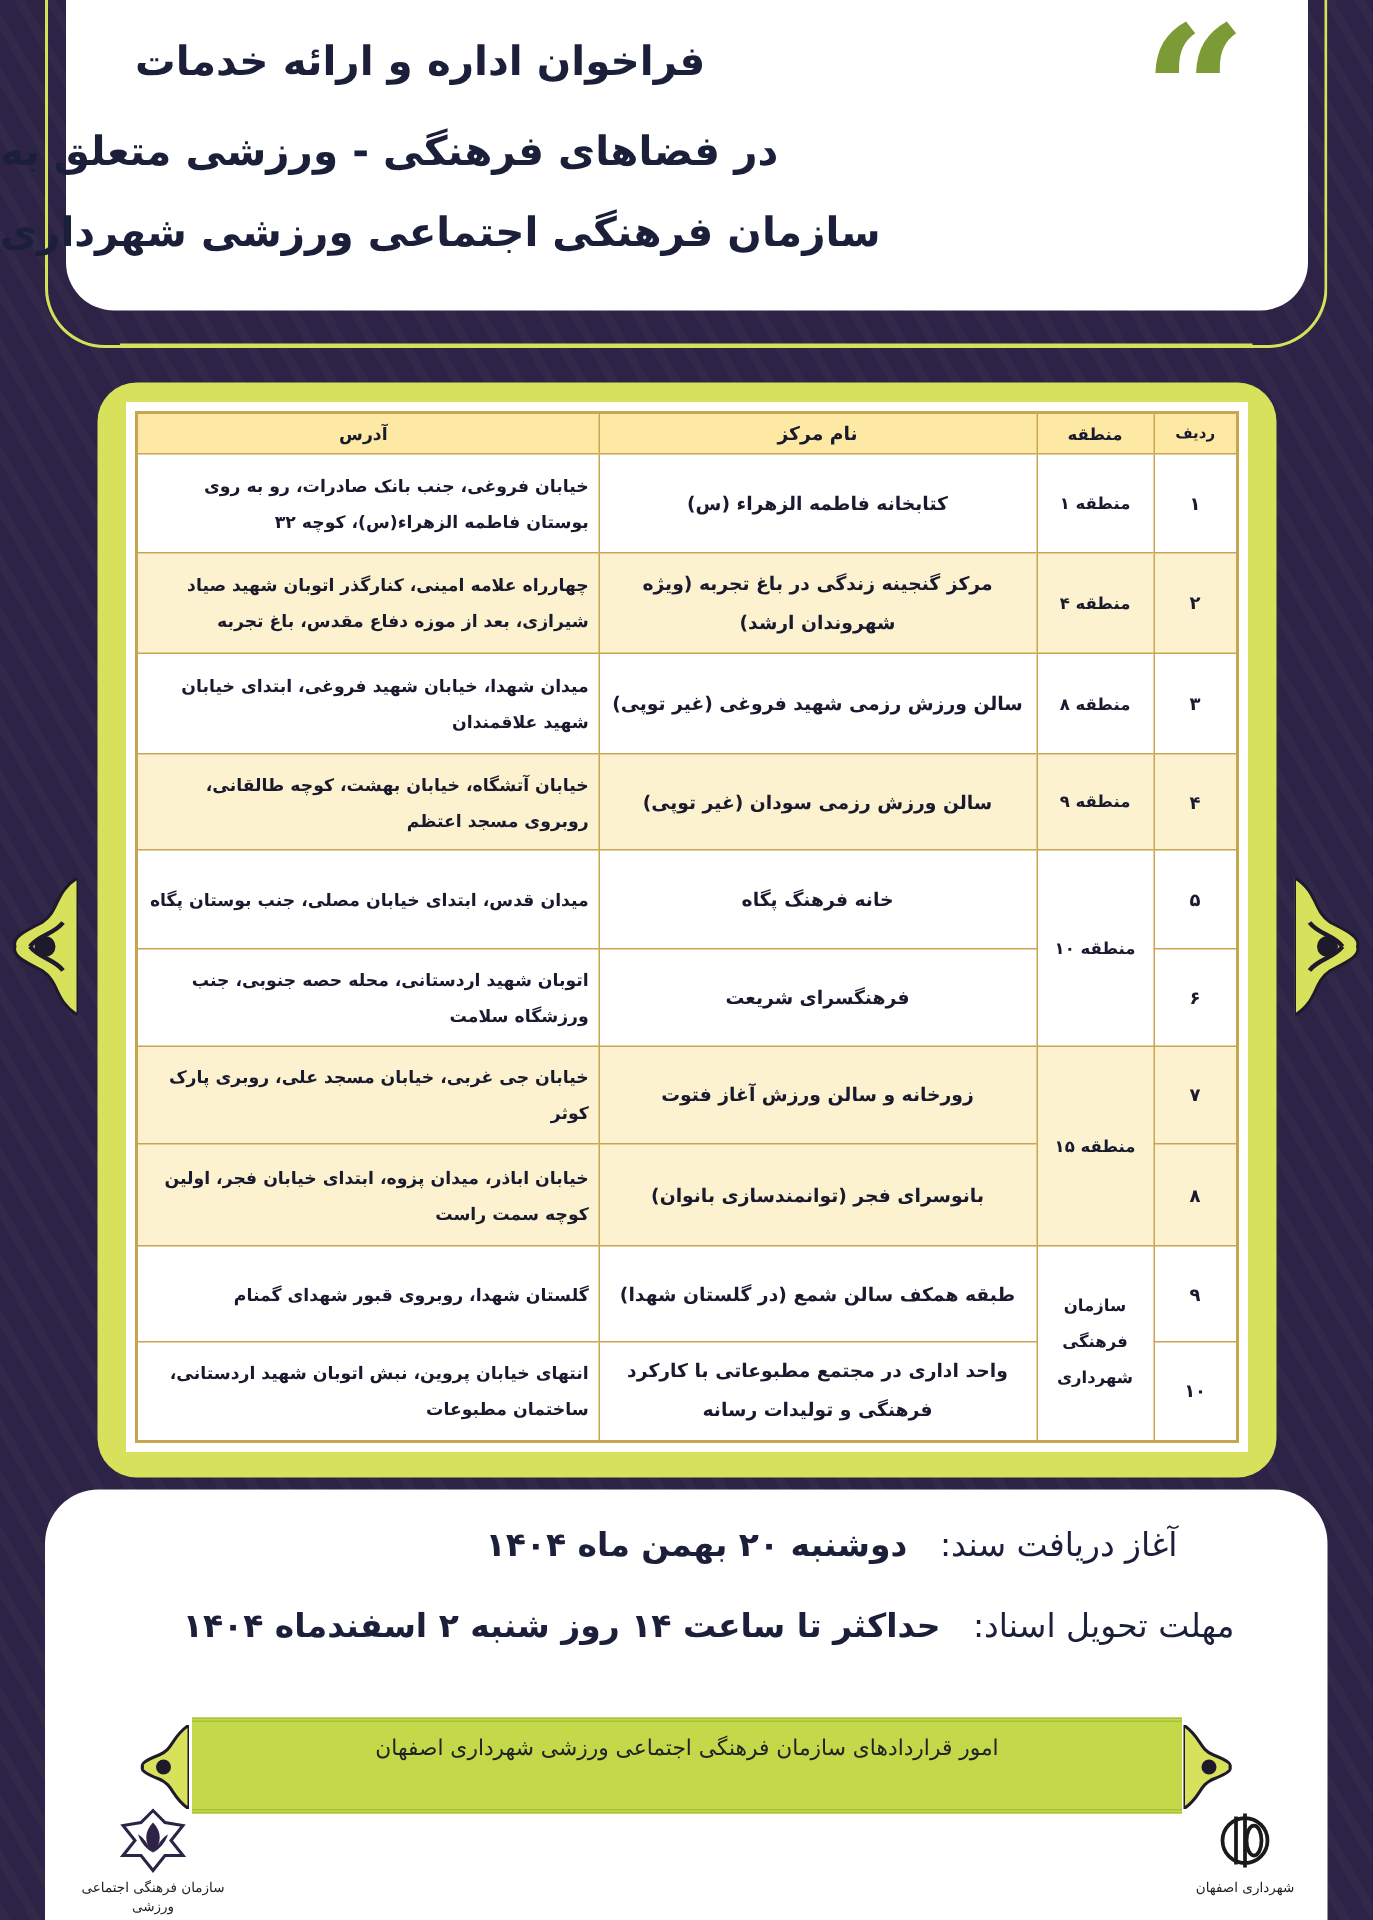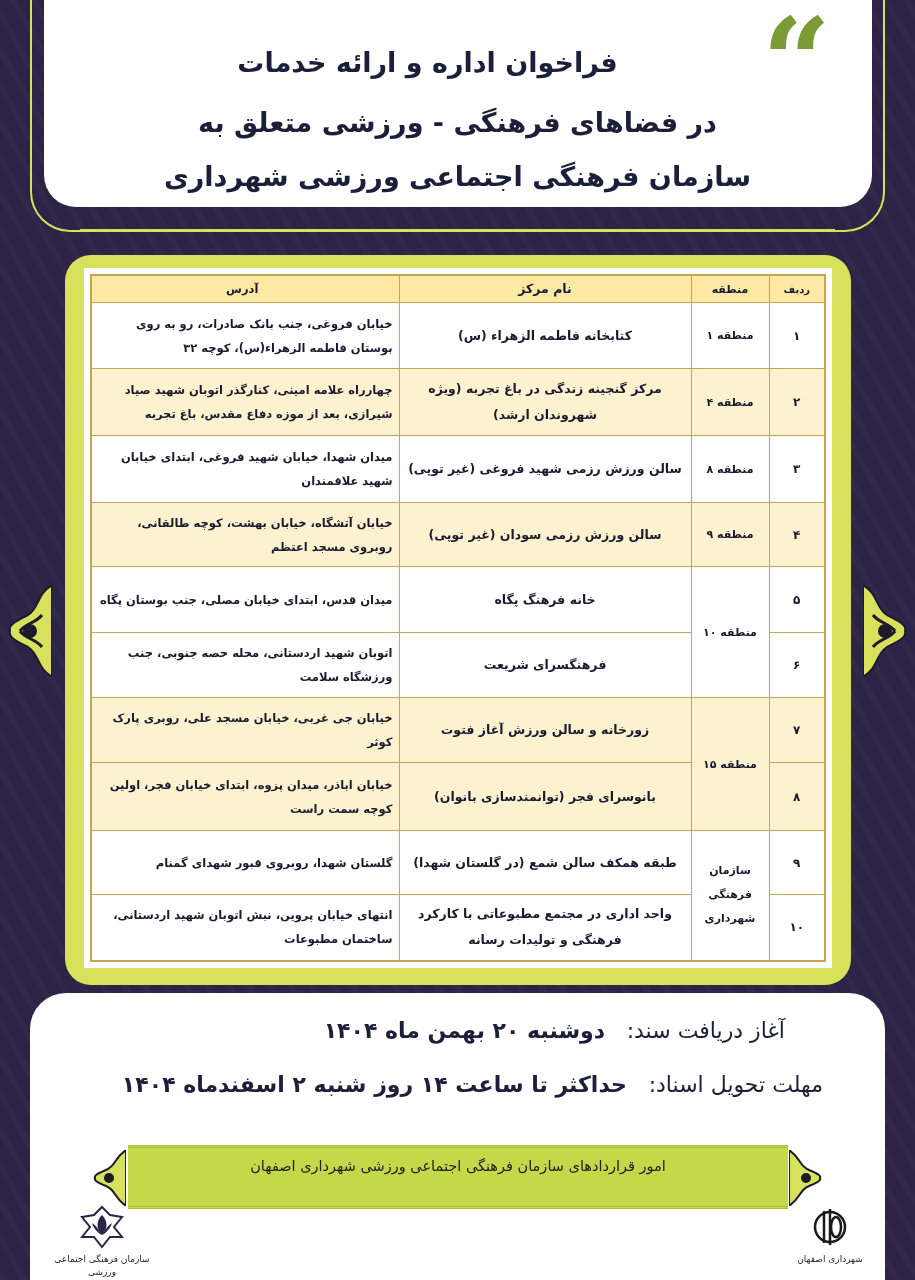--- a/index.html
+++ b/index.html
@@ -22,22 +22,22 @@
   }
   .header-card {
     left: 44px; top: 0; width: 828px; height: 207px;
     background: #ffffff; border-radius: 0 0 32px 32px;
   }
   .quote-mark {
     right: 84px; top: 2px; font-size: 120px; line-height: 120px; font-weight: bold;
     color: #7c9a35; font-family: "DejaVu Serif", serif;
   }
   .title-line {
-    right: 0; left: 0; text-align: center; font-weight: bold; color: #1c1f3a;
-    font-size: 27px; letter-spacing: 1px; margin-top: 21px;
+    right: 0; left: 0; text-align: left; font-weight: bold; color: #1c1f3a;
+    font-size: 27px; letter-spacing: 1px;
   }
   .t1 { top: 26px; padding-right: 150px; padding-left: 90px; }
   .t2 { top: 86px; }
   .t3 { top: 140px; }
 
   .subtitle-row { left: 80px; width: 755px; top: 212px; height: 36px; display: flex; align-items: center; }
   .subtitle-line { flex: 1; height: 2px; background: #d4e25a; }
   .subtitle {
     padding: 0 8px; color: #d8e65c; font-weight: bold; font-size: 24px; white-space: nowrap;
   }

